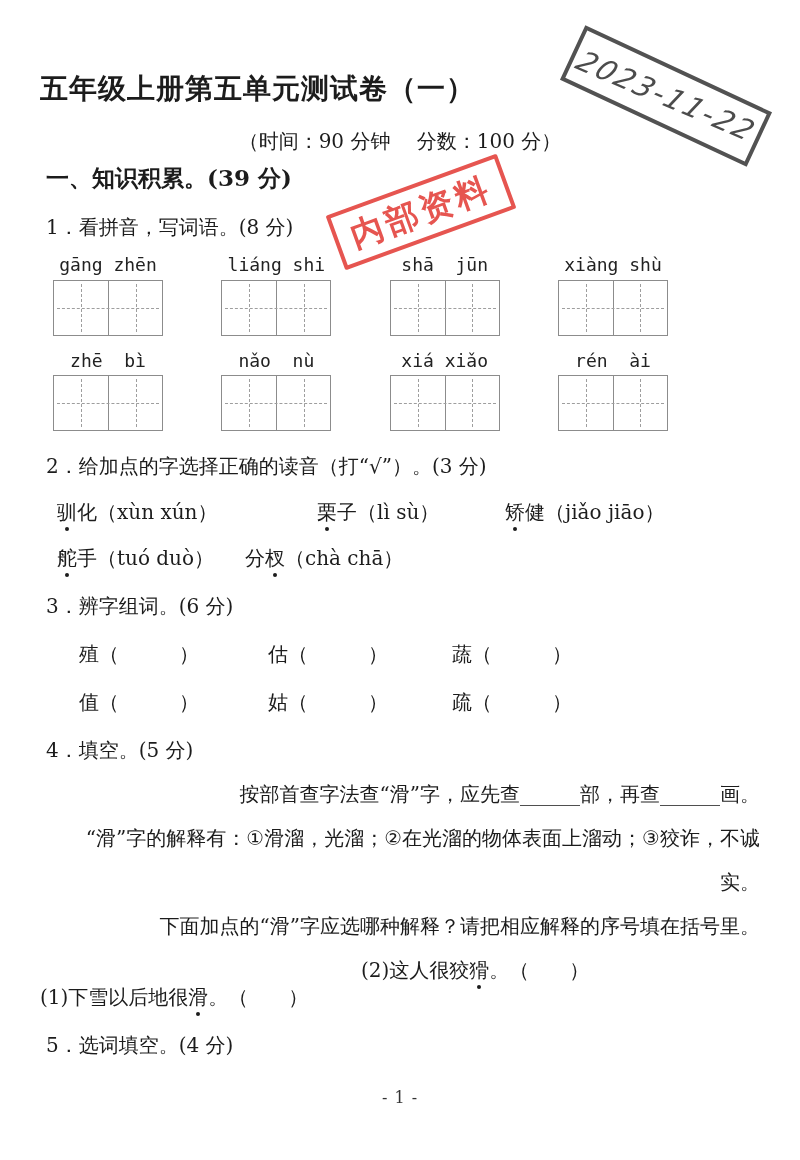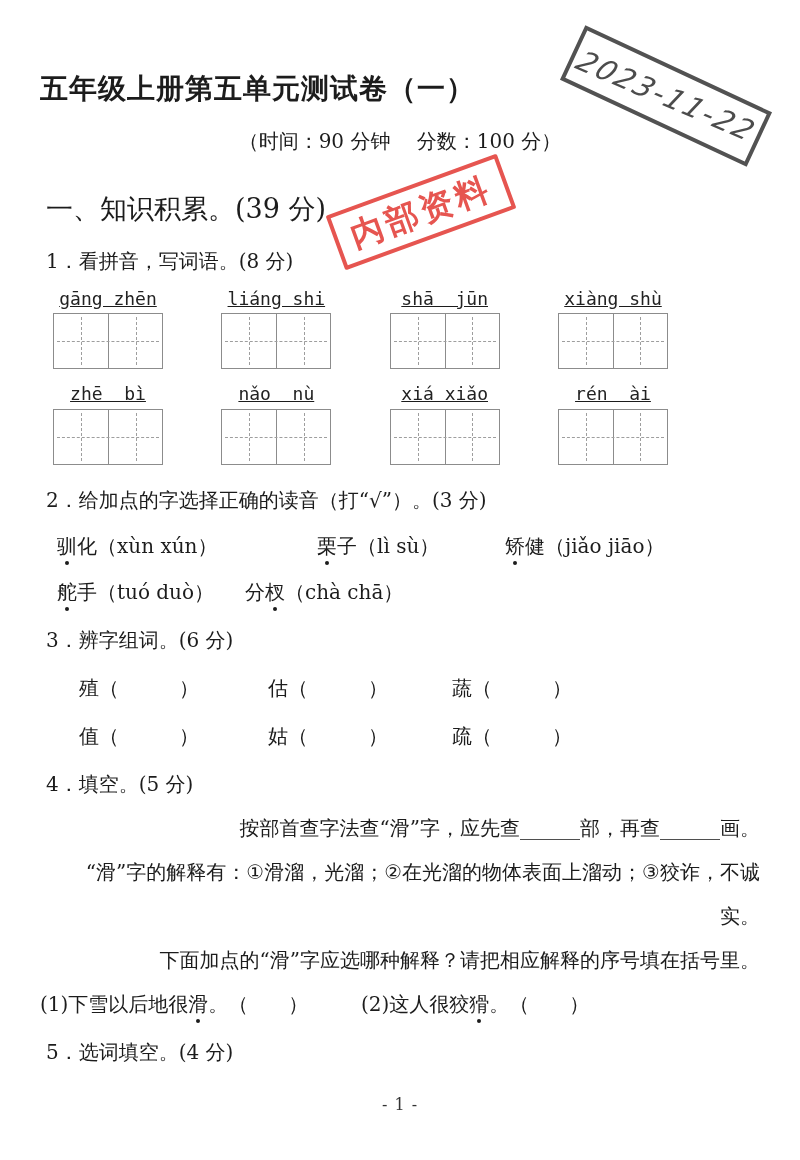--- a/index.html
+++ b/index.html
@@ -52,40 +52,40 @@
     display:flex; align-items:center; justify-content:center;
     font-family:"DejaVu Sans",sans-serif;
     font-weight:700;
     font-size:33px; color:#e65550;
     letter-spacing:4px;
     background:transparent;
   }
 
   
   .section-heading {
-    margin-top:36px; padding-left:6px;
-    font-size:27px; font-weight:400;
+    margin-top:8px; padding-left:6px;
+    font-size:23px; font-weight:700;
     line-height:1.3;
   }
   .q-heading {
     margin-top:22px; padding-left:6px;
     font-size:20px; line-height:1.3;
   }
   .body-line {
     margin-top:18px;
     font-size:20px; line-height:1.3;text-align:right;
   }
 
   
   .grid-row {
     margin-left:13px; margin-top:14px;
     width:615px;
     display:flex; justify-content:space-between;
   }
-  .pcol { width:110px;text-decoration:underline; }
+  .pcol { width:110px; }
   .pinyin-label {
     text-align:center;
     font-family:"DejaVu Sans Mono",monospace;
     font-size:18px; color:#222;
     white-space:pre;
     margin-bottom:3px;
     line-height:1.25;
   }
   .grid {
     position:relative;
@@ -136,21 +136,21 @@
   .q3-row .c2 { width:184px; }
   .q3-row .c3 { flex:1; }
   .paren { white-space:pre; }
 
   
   .s-row {
     margin-top:18px;
     display:flex;
     font-size:20px; line-height:1.3;
   }
-  .s-row .c1 { width:321px; }
+  .s-row .c1 { width:321px;margin-top:27px; }
   .s-row .c2 { flex:1; }
 
   .page-number {
     margin-top:30px;
     text-align:center;
     font-size:16px; color:#333;
     letter-spacing:1px;
   }
 </style>
 </head>

